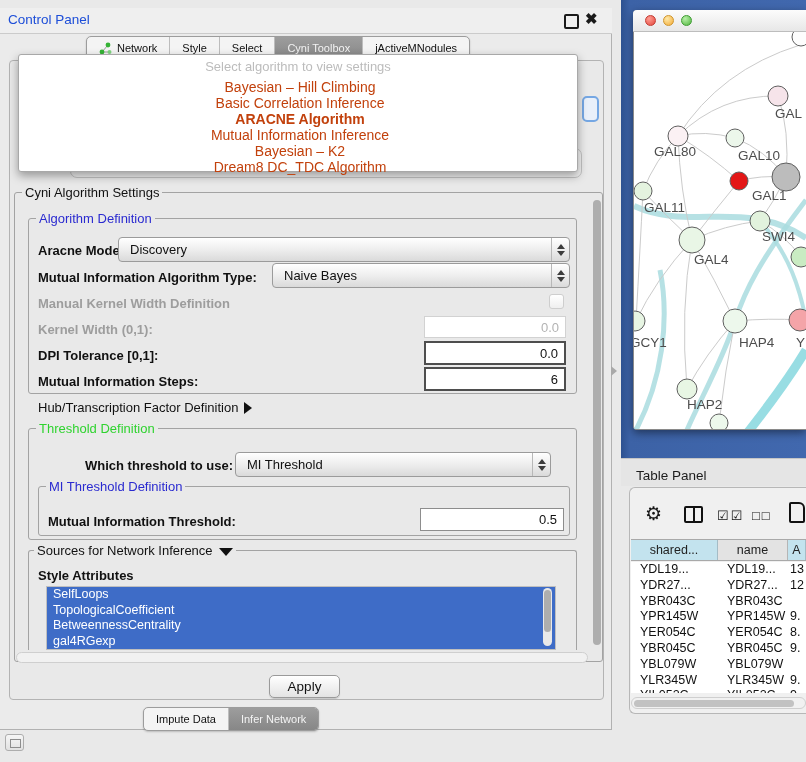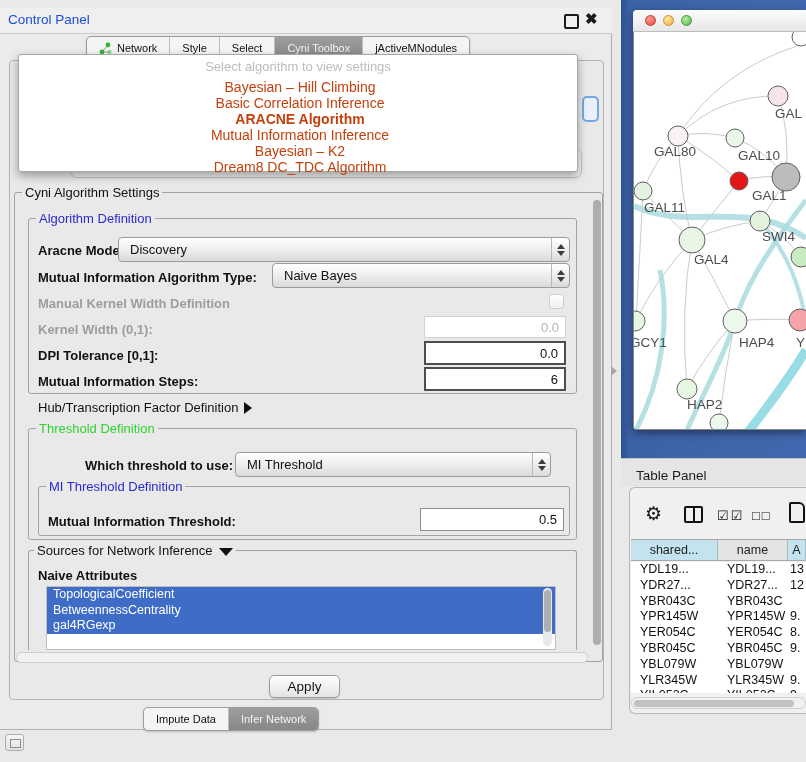--- a/index.html
+++ b/index.html
@@ -215,22 +215,23 @@
 
         <div class="abs grp" style="left:38px;top:486px;width:532px;height:50px;"></div>
         <div class="abs gtitle blue-t" style="left:46px;top:479px;">MI Threshold Definition</div>
         <div class="abs lbl bold" style="left:48px;top:514px;">Mutual Information Threshold:</div>
         <div class="abs tfield mid" style="left:420px;top:508px;width:144px;height:23px;">0.5</div>
       </div>
 
       <div>
         <div class="abs grp" style="left:28px;top:550px;width:549px;height:100px;border-bottom:none;border-radius:3px 3px 0 0;"></div>
         <div class="abs gtitle" style="left:34px;top:543px;color:#111;"><span>Sources for Network Inference</span><span class="tri-down-b"></span></div>
-        <div class="abs lbl bold" style="left:38px;top:568px;">Naive Attributes</div>
+        <div class="abs lbl bold" style="left:38px;top:568px;">Style Attributes</div>
         <div class="abs attr-list" style="left:46px;top:586px;width:510px;height:64px;" id="attr-list">
+            <div class="attr-item">SelfLoops</div>
             <div class="attr-item">TopologicalCoefficient</div>
             <div class="attr-item">BetweennessCentrality</div>
             <div class="attr-item">gal4RGexp</div>
           </div>
         <div class="abs vsb-track" style="left:543px;top:588px;width:9px;height:58px;">
           <div class="vsb-thumb" style="position:absolute;left:1px;top:2px;width:7px;height:42px;"></div>
         </div>
         <div class="abs hsb-track" style="left:16px;top:652px;width:572px;height:11px;"></div>
       </div>
     </div>

